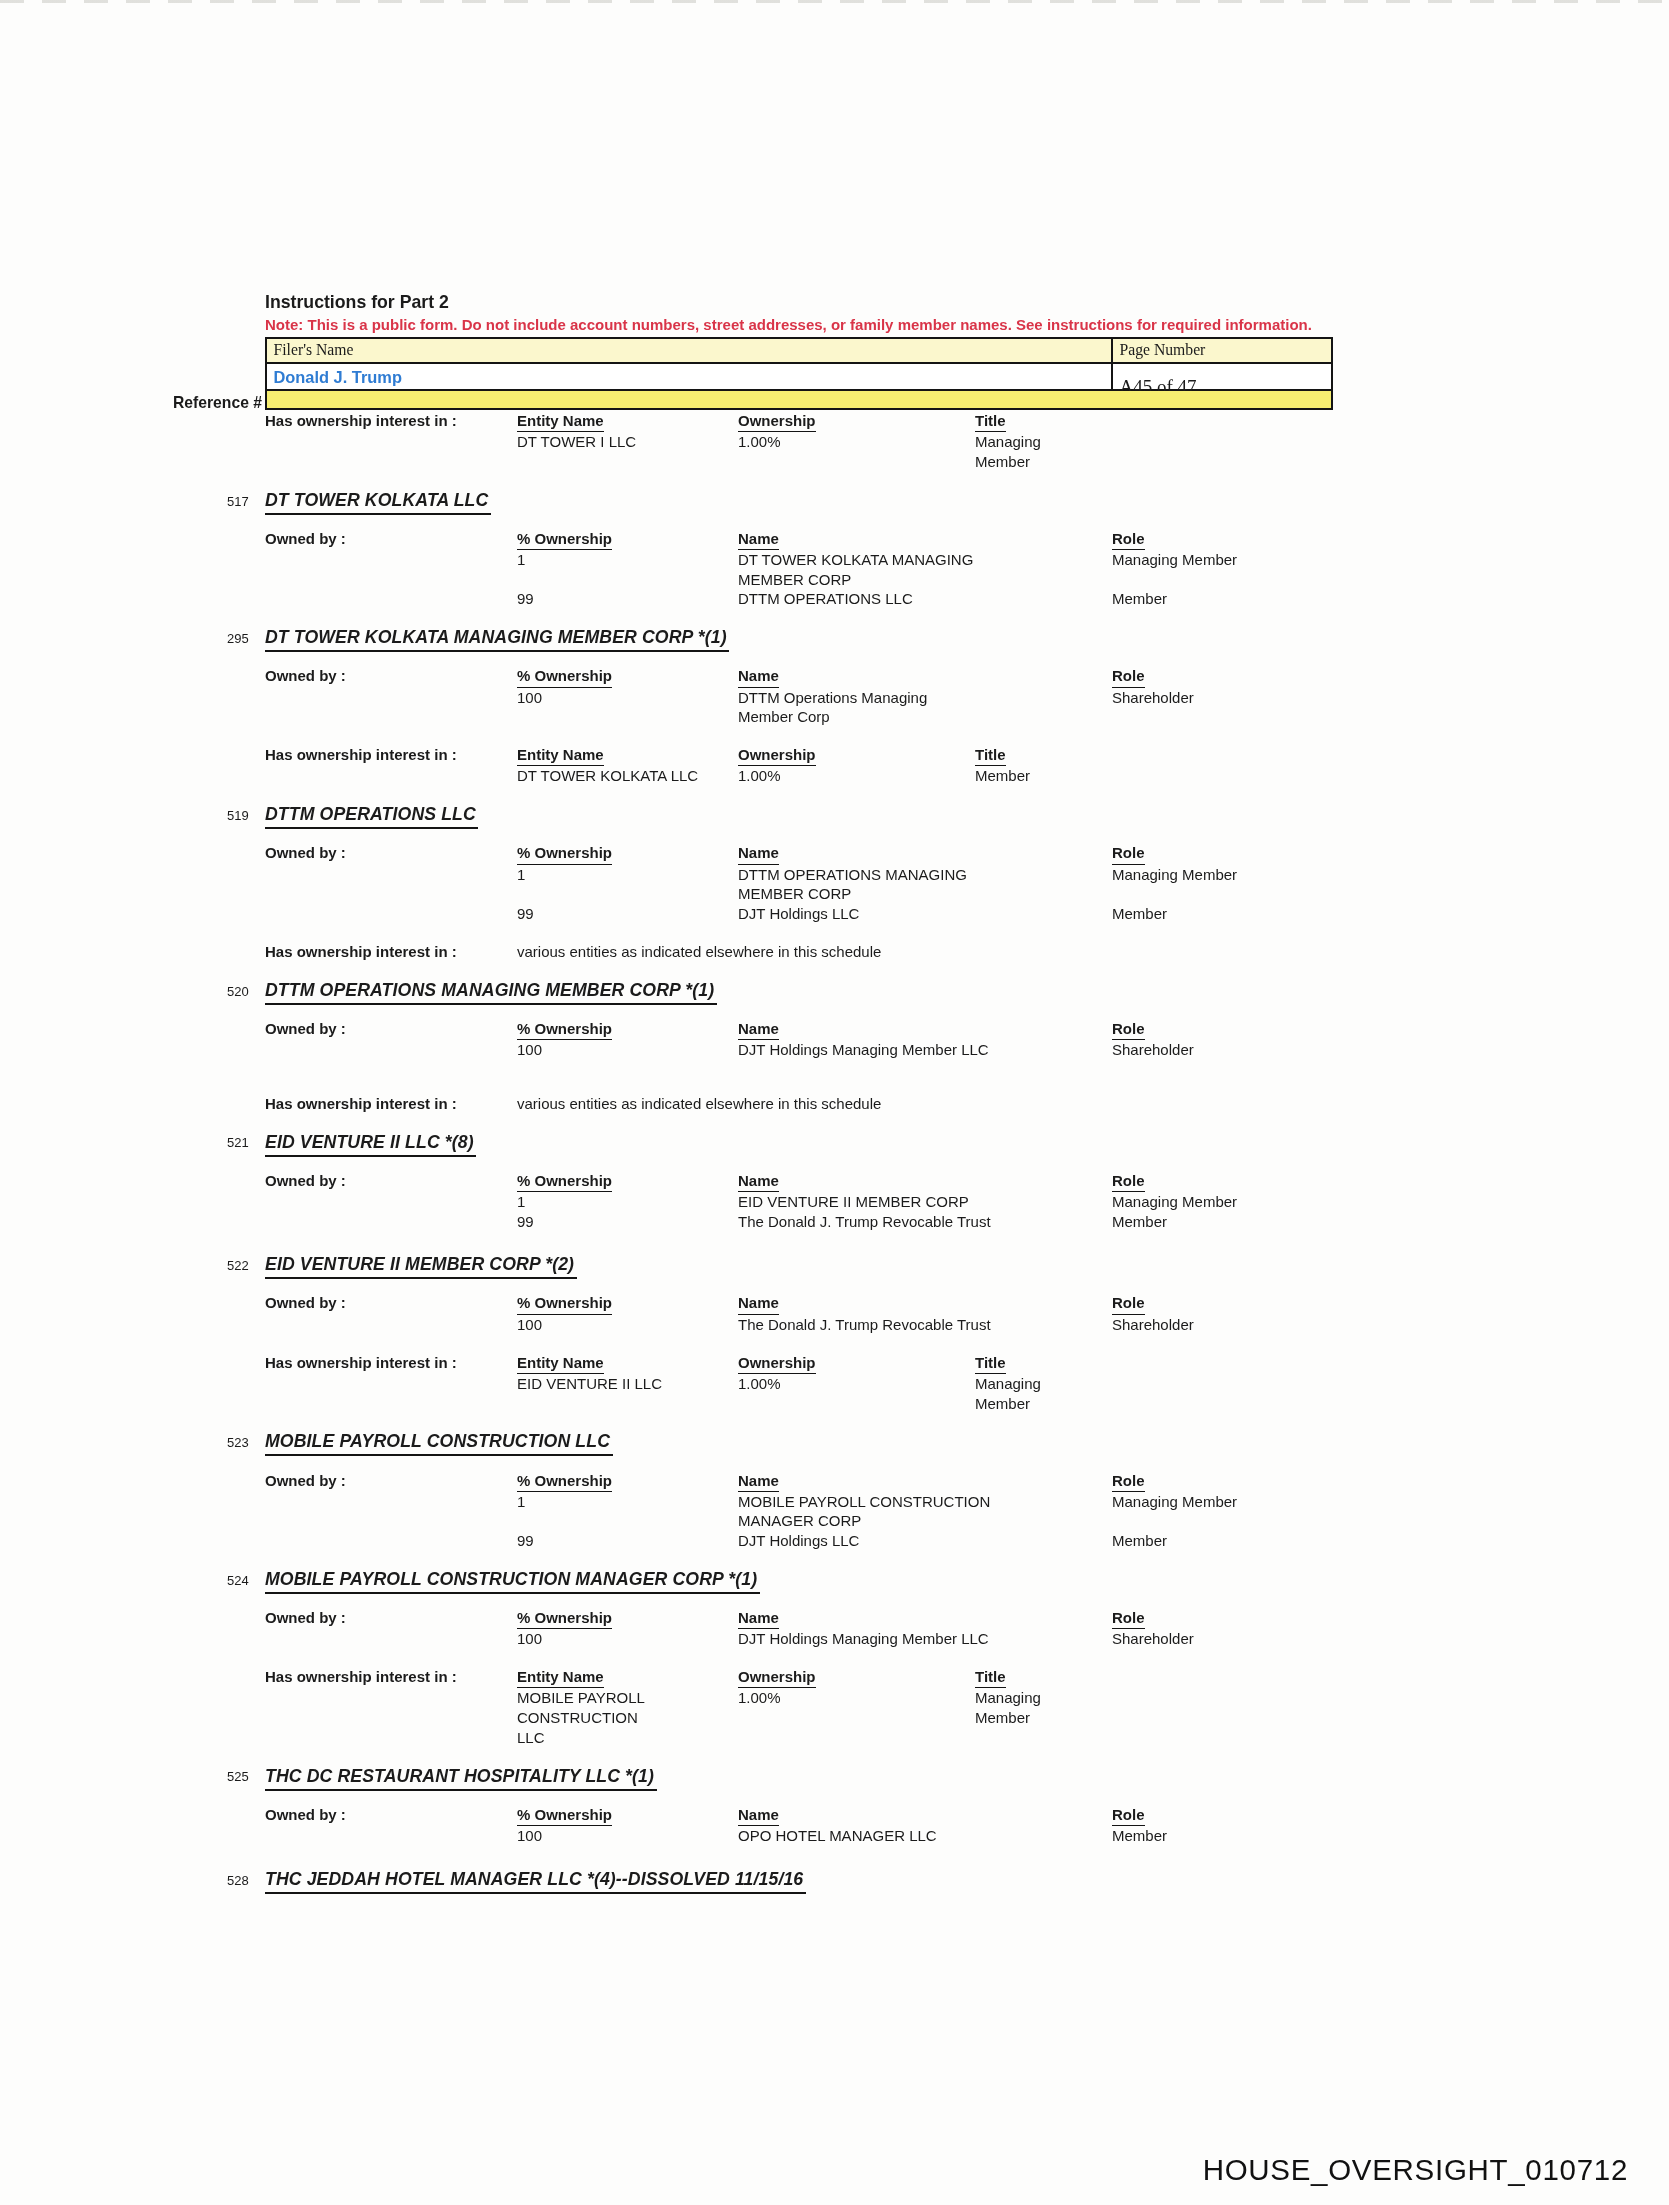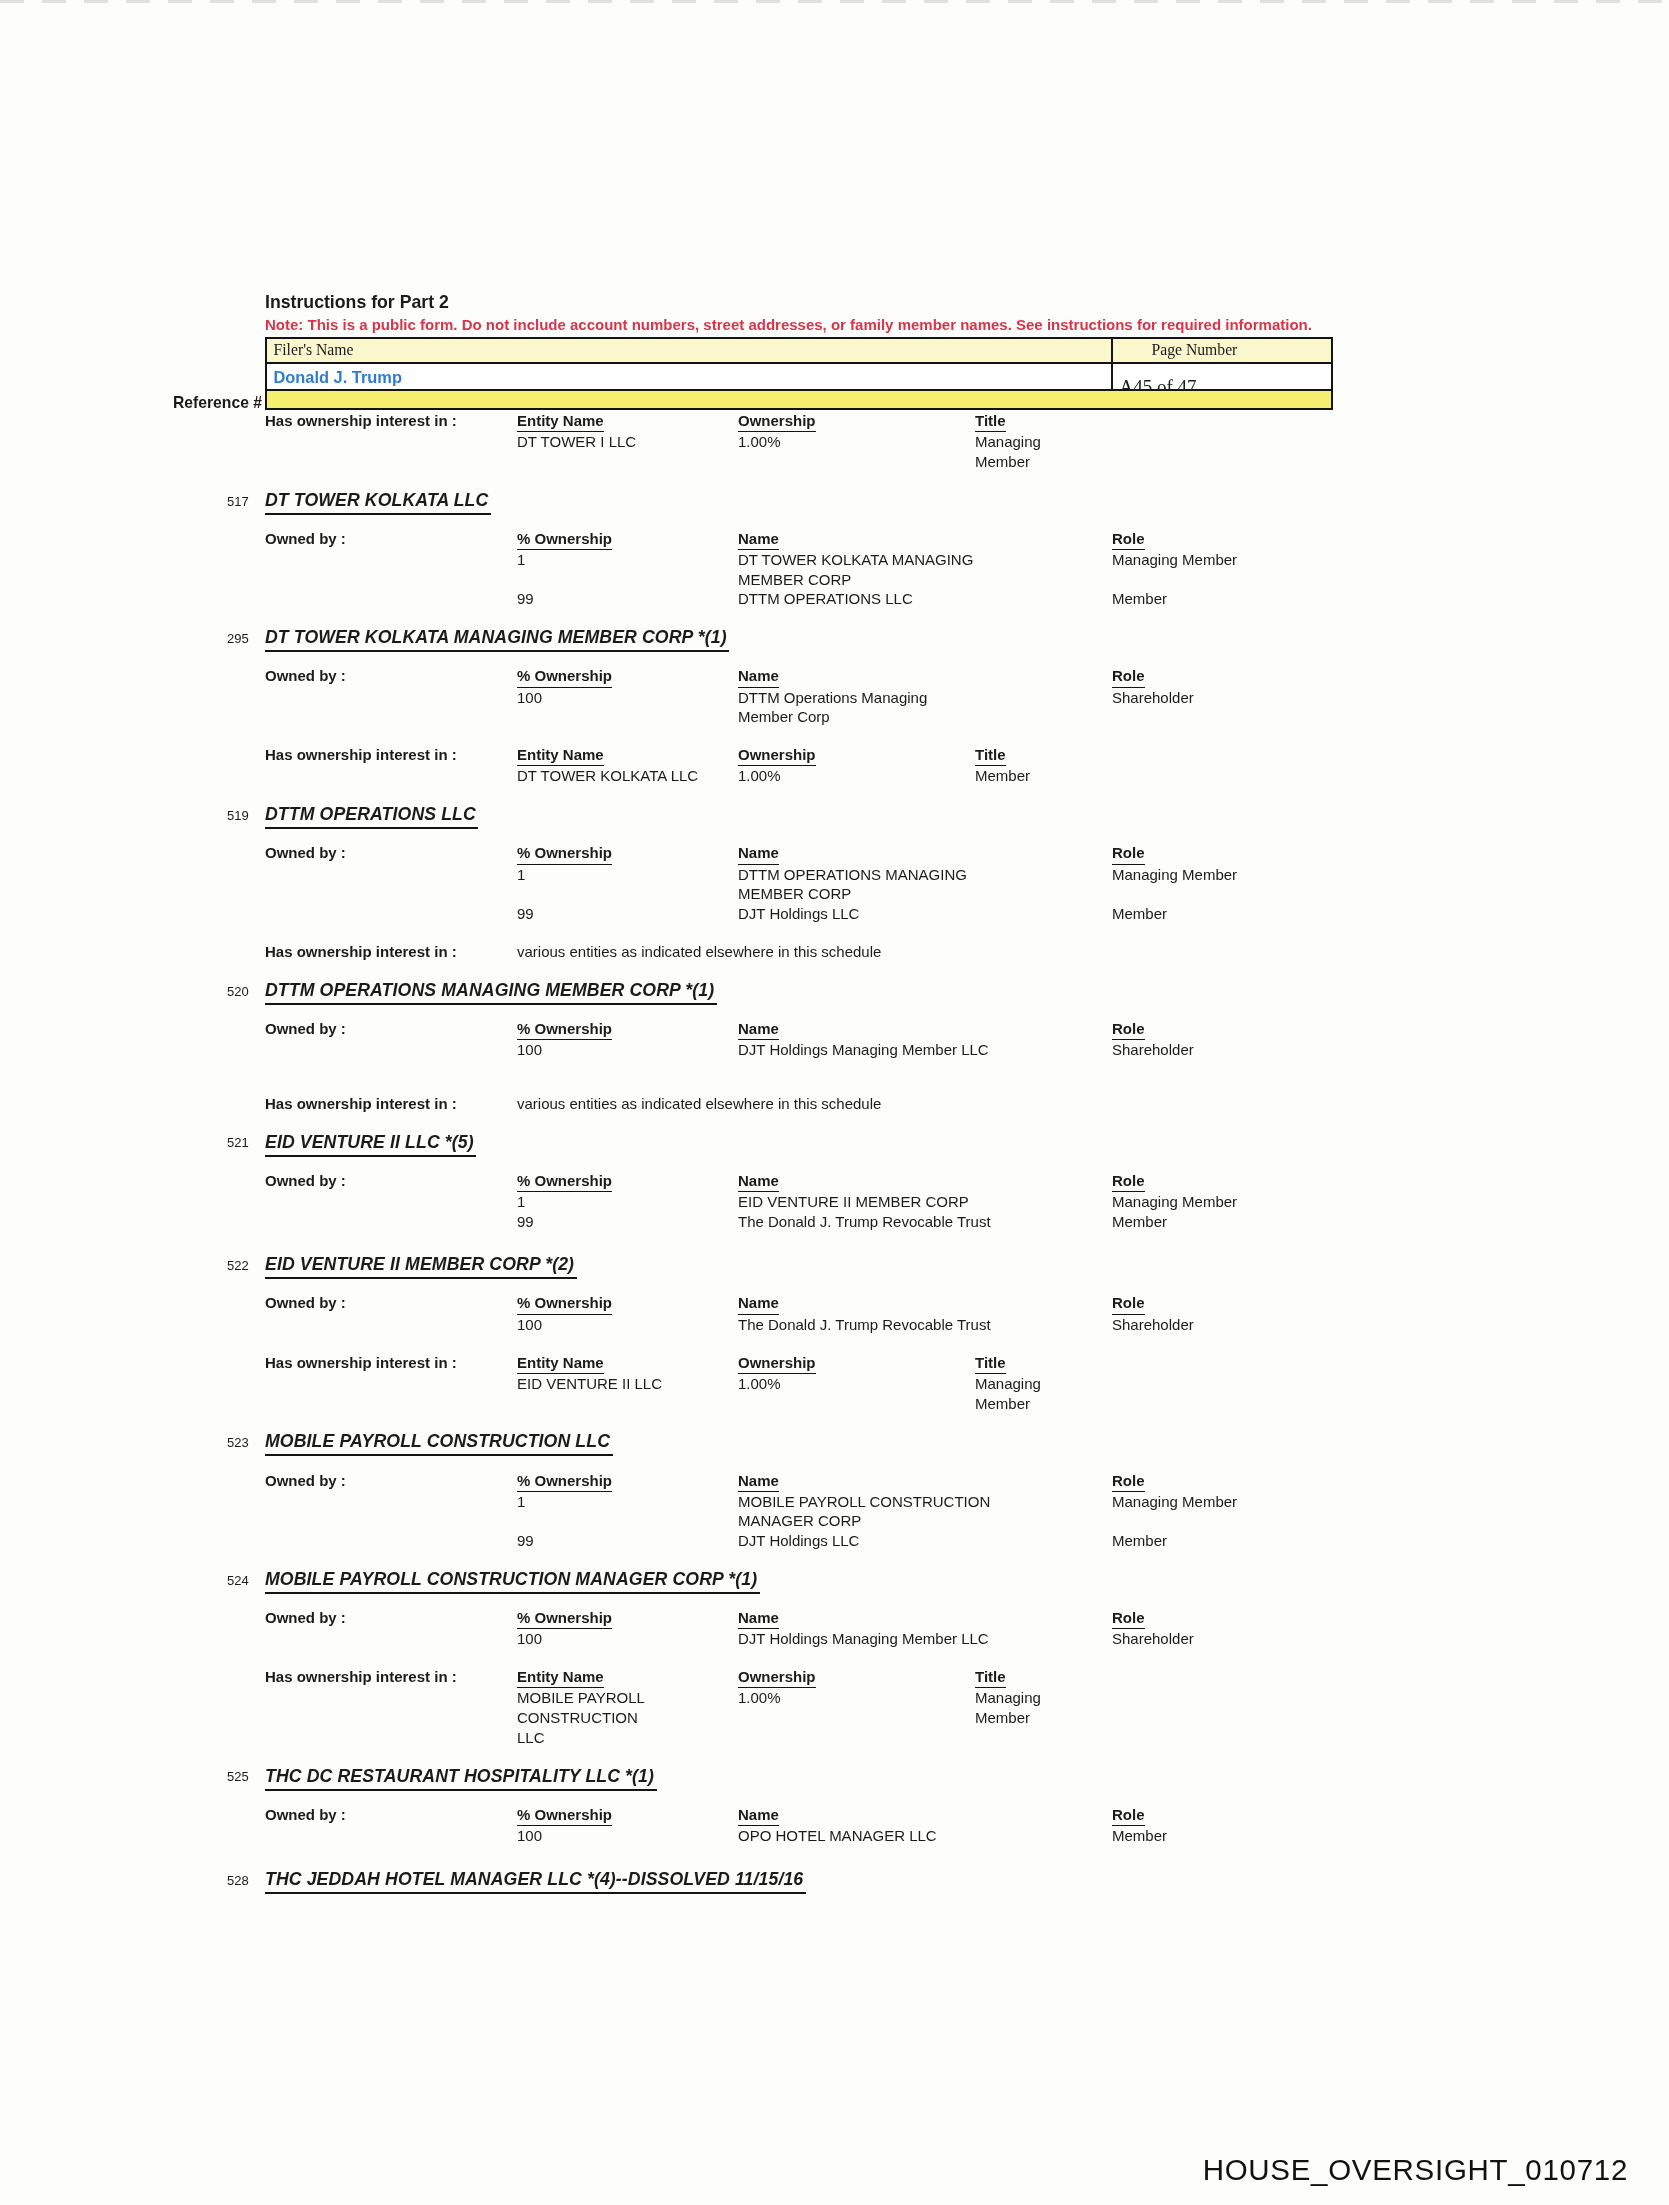--- a/index.html
+++ b/index.html
@@ -21,21 +21,21 @@
     opacity:.55;
   }
   .content{position:absolute;left:265px;top:272px;width:1113px;}
   .form-number{font-family:"Liberation Serif",serif;font-weight:bold;font-size:12.4px;line-height:15.7px;}
   .instructions{font-weight:bold;font-size:17.7px;line-height:23.6px;margin-top:19px;}
   .note{color:var(--note-red);font-weight:bold;font-size:15px;line-height:17px;margin-top:1.3px;}
   
   .header-table{width:1068px;border:2.6px solid var(--line);margin-top:3.9px;box-sizing:border-box;}
   .ht-row{display:flex;box-sizing:border-box;}
   .ht-labels{height:25px;background:var(--yellow-light);border-bottom:2px solid var(--line);
-    font-family:"Liberation Serif",serif;font-size:15.7px;gap:32px;}
+    font-family:"Liberation Serif",serif;font-size:15.7px;}
   .ht-cell{box-sizing:border-box;}
   .ht-name{width:846px;border-right:2px solid var(--line);padding:2.6px 0 0 6.5px;}
   .ht-page{flex:1;padding:2.6px 0 0 6.5px;}
   .ht-values{height:27px;background:#ffffff;border-bottom:2.6px solid var(--line);}
   .ht-values .filer{color:var(--filer-blue);font-weight:bold;font-size:16.4px;padding-top:4.6px;}
   .ht-values .pagenum{font-family:"Liberation Serif",serif;font-size:19px;padding-top:12px;}
   .ht-reference{height:17px;background:var(--yellow);position:relative;}
   .reference-label{position:absolute;left:-94px;top:3.3px;font-weight:bold;font-size:15.7px;color:var(--ink);}
   
   .section{margin-top:17px;}
@@ -171,21 +171,21 @@
             <div class="cell">100</div>
             <div class="cell pre">DJT Holdings Managing Member LLC</div>
             <div class="cell">Shareholder</div>
           </div>
           <div class="block grid-tx gap-large">
             <div class="cell lab">Has ownership interest in :</div>
             <div class="cell">various entities as indicated elsewhere in this schedule</div>
           </div>
         </div>
         <div class="section">
-          <div class="heading-row"><span class="sec-num">521</span><span class="sec-title">EID VENTURE II LLC *(5)</span></div>
+          <div class="heading-row"><span class="sec-num">521</span><span class="sec-title">EID VENTURE II LLC *(8)</span></div>
           <div class="block grid-ob">
             <div class="cell lab">Owned by :</div>
             <div class="cell"><span class="und">% Ownership</span></div>
             <div class="cell"><span class="und">Name</span></div>
             <div class="cell"><span class="und">Role</span></div>
             <div class="cell"></div>
             <div class="cell">1</div>
             <div class="cell pre">EID VENTURE II MEMBER CORP</div>
             <div class="cell">Managing Member</div>
             <div class="cell"></div>

